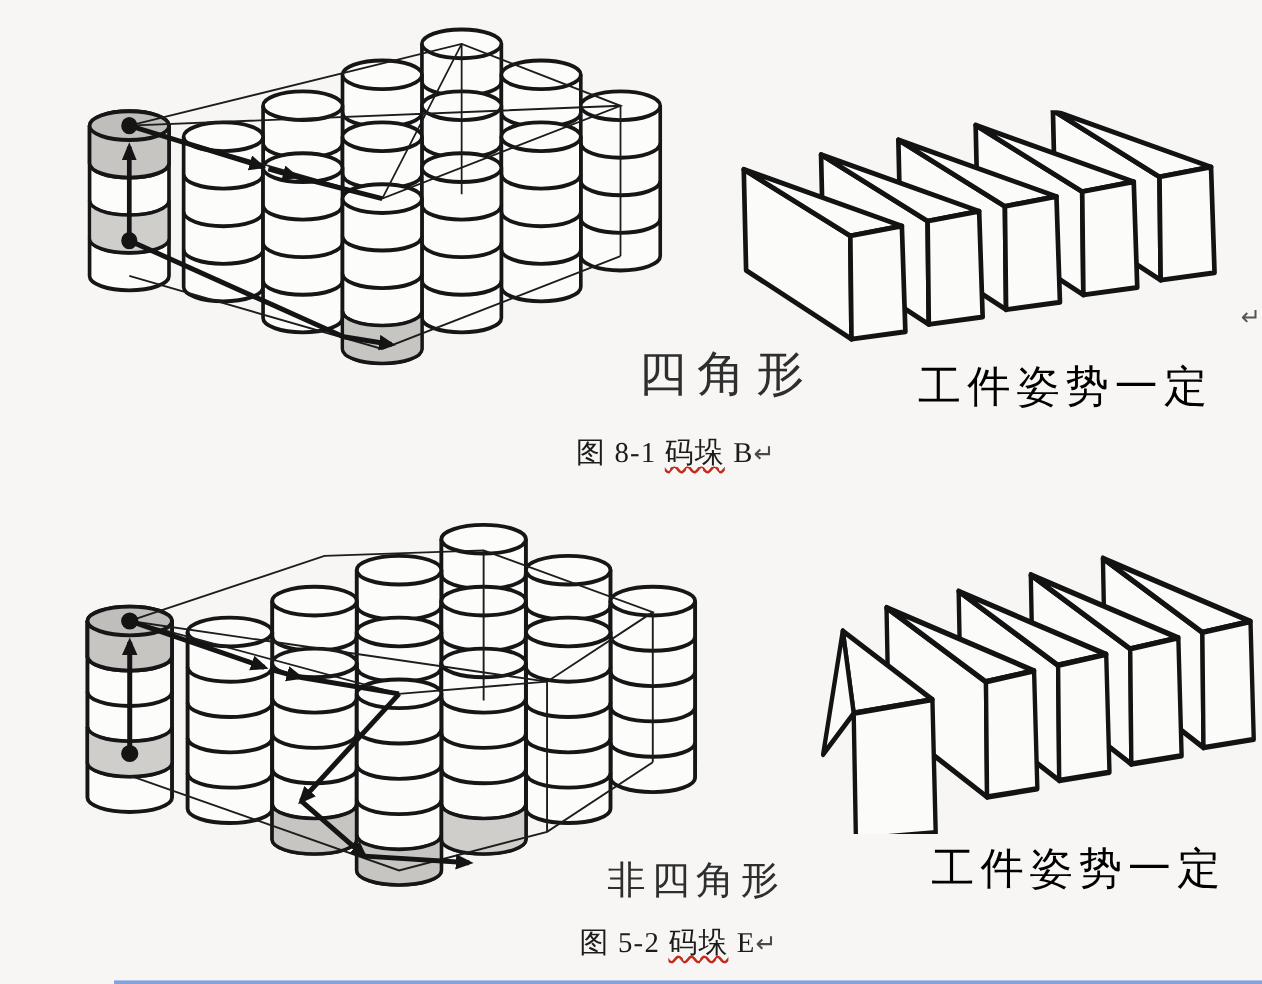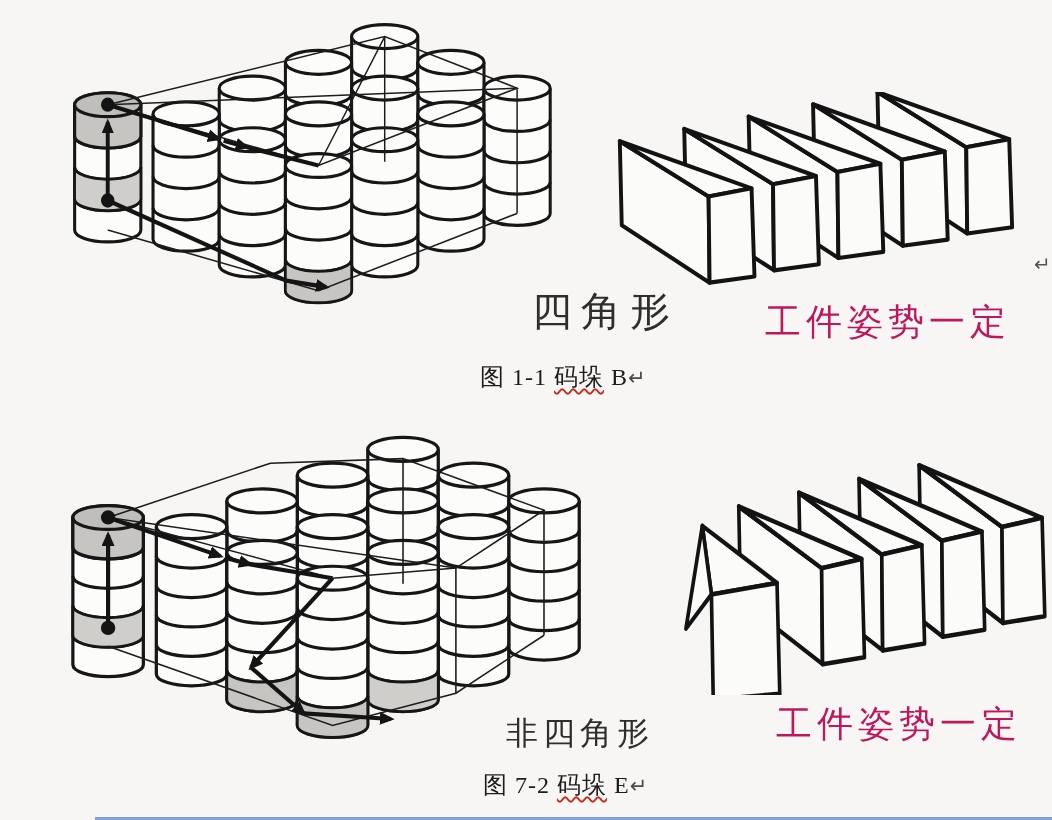--- a/index.html
+++ b/index.html
@@ -6,21 +6,21 @@
   body{
     width:1052px;height:820px;position:relative;overflow:hidden;
     background:#f7f6f4;
     font-family:"Liberation Serif","DejaVu Serif",serif;
   }
   .abs{position:absolute;}
   .shape-label{
     font-size:40px;color:#2e2e2e;letter-spacing:9px;white-space:nowrap;
   }
   .posture-label{
-    font-size:36px;color:#be185d;letter-spacing:5px;white-space:nowrap;
+    font-size:36px;color:#000000;letter-spacing:5px;white-space:nowrap;
   }
   .caption{
     font-size:24px;color:#1c1c1c;white-space:nowrap;letter-spacing:1px;
   }
   .caption .misspelled{
     text-decoration:underline wavy #c42a1c;
     text-decoration-thickness:2px;
     text-underline-offset:3px;
     margin-top:24px;
   }
@@ -120,21 +120,21 @@
   </g>
 </svg>
 
 <div class="abs shape-label" style="left:532px;top:284px">四角形</div>
 
 <div class="abs margin-return" style="left:1034px;top:252px">↵</div>
 
 <div class="abs posture-label" style="left:765px;top:298px">工件姿势一定</div>
 
 <div class="abs caption" style="left:480px;top:361px">
-  <span>图 1-1 </span><span class="misspelled">码垛</span><span> B</span><span class="return-mark">↵</span>
+  <span>图 8-1 </span><span class="misspelled">码垛</span><span> B</span><span class="return-mark">↵</span>
 </div>
 
 <svg class="abs" style="left:20px;top:408px" width="575" height="368" viewBox="0 0 620 400" preserveAspectRatio="none">
   <g transform="translate(0,14)">
     <g>
       <use href="#stk5" x="413" y="31"></use>
       <use href="#stk5" x="337" y="59"></use>
         <use href="#stk5" x="489" y="59"></use>
       <use href="#stk5" x="261" y="87"></use>
         <use href="#stk5" x="413" y="87"></use>
@@ -192,16 +192,16 @@
       <use href="#wedge-flipped" x="30" y="62"></use>
     </g>
   </g>
 </svg>
 
 <div class="abs shape-label" style="left:506px;top:712px;font-size:32px;letter-spacing:5px">非四角形</div>
 
 <div class="abs posture-label" style="left:776px;top:700px">工件姿势一定</div>
 
 <div class="abs caption" style="left:483px;top:769px">
-  <span>图 7-2 </span><span class="misspelled">码垛</span><span> E</span><span class="return-mark">↵</span>
+  <span>图 5-2 </span><span class="misspelled">码垛</span><span> E</span><span class="return-mark">↵</span>
 </div>
 
 <div class="blue-rule"></div>
 
 </body></html>

